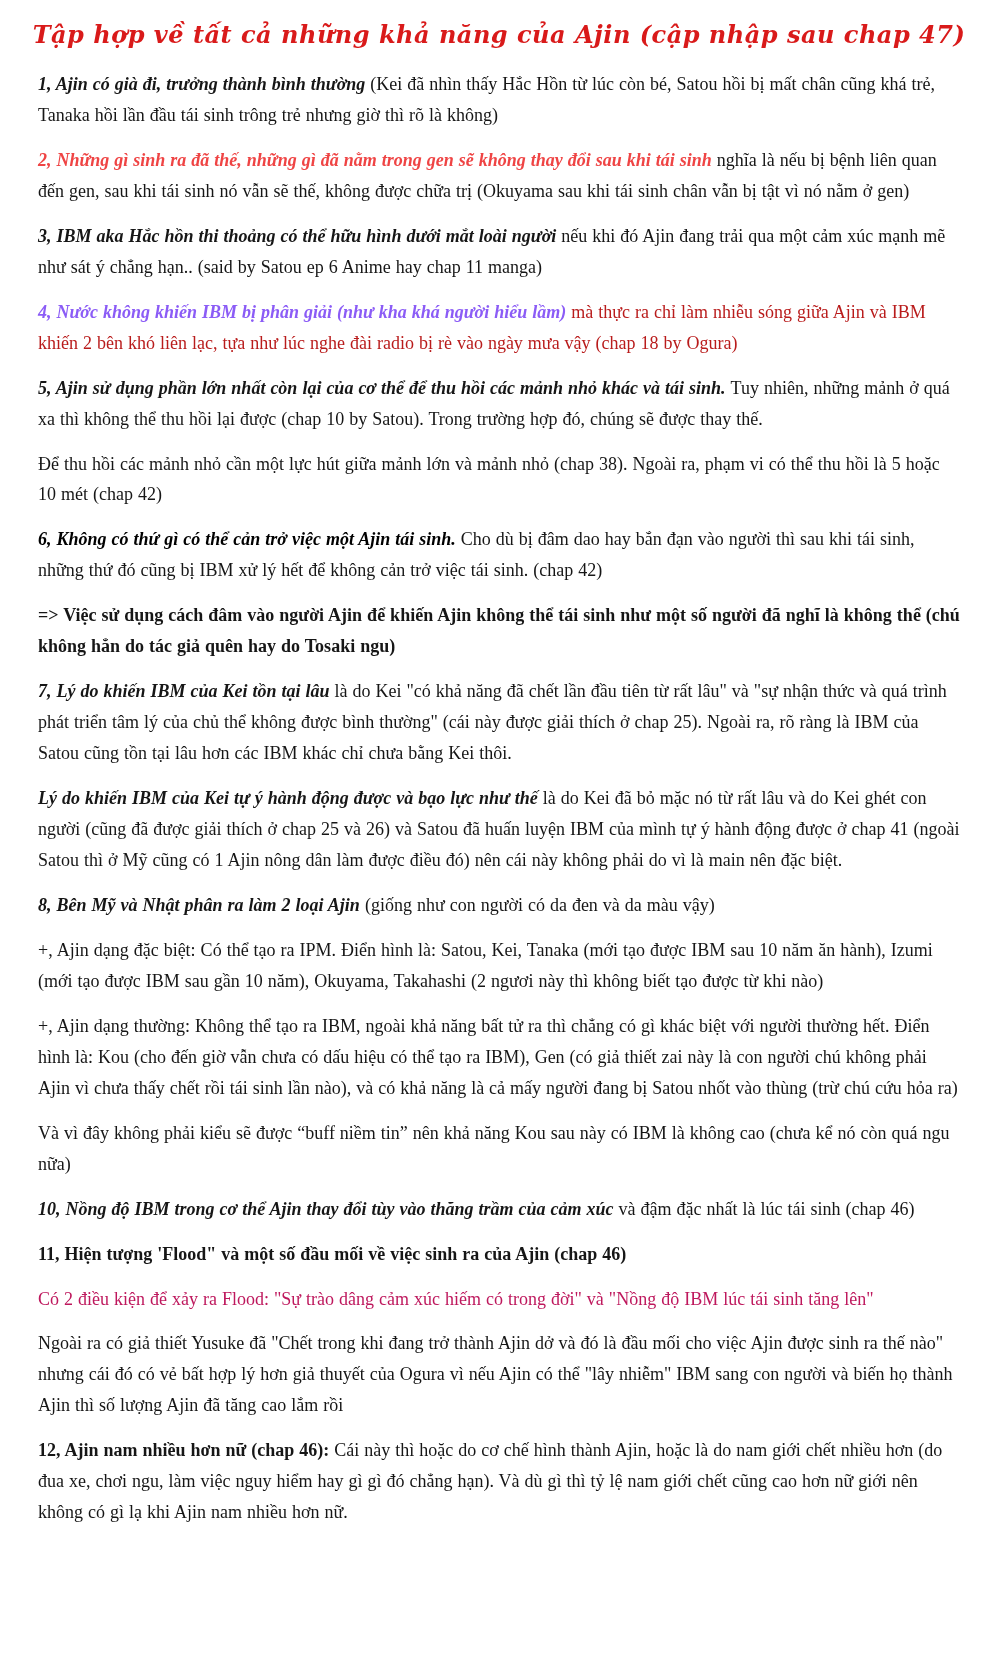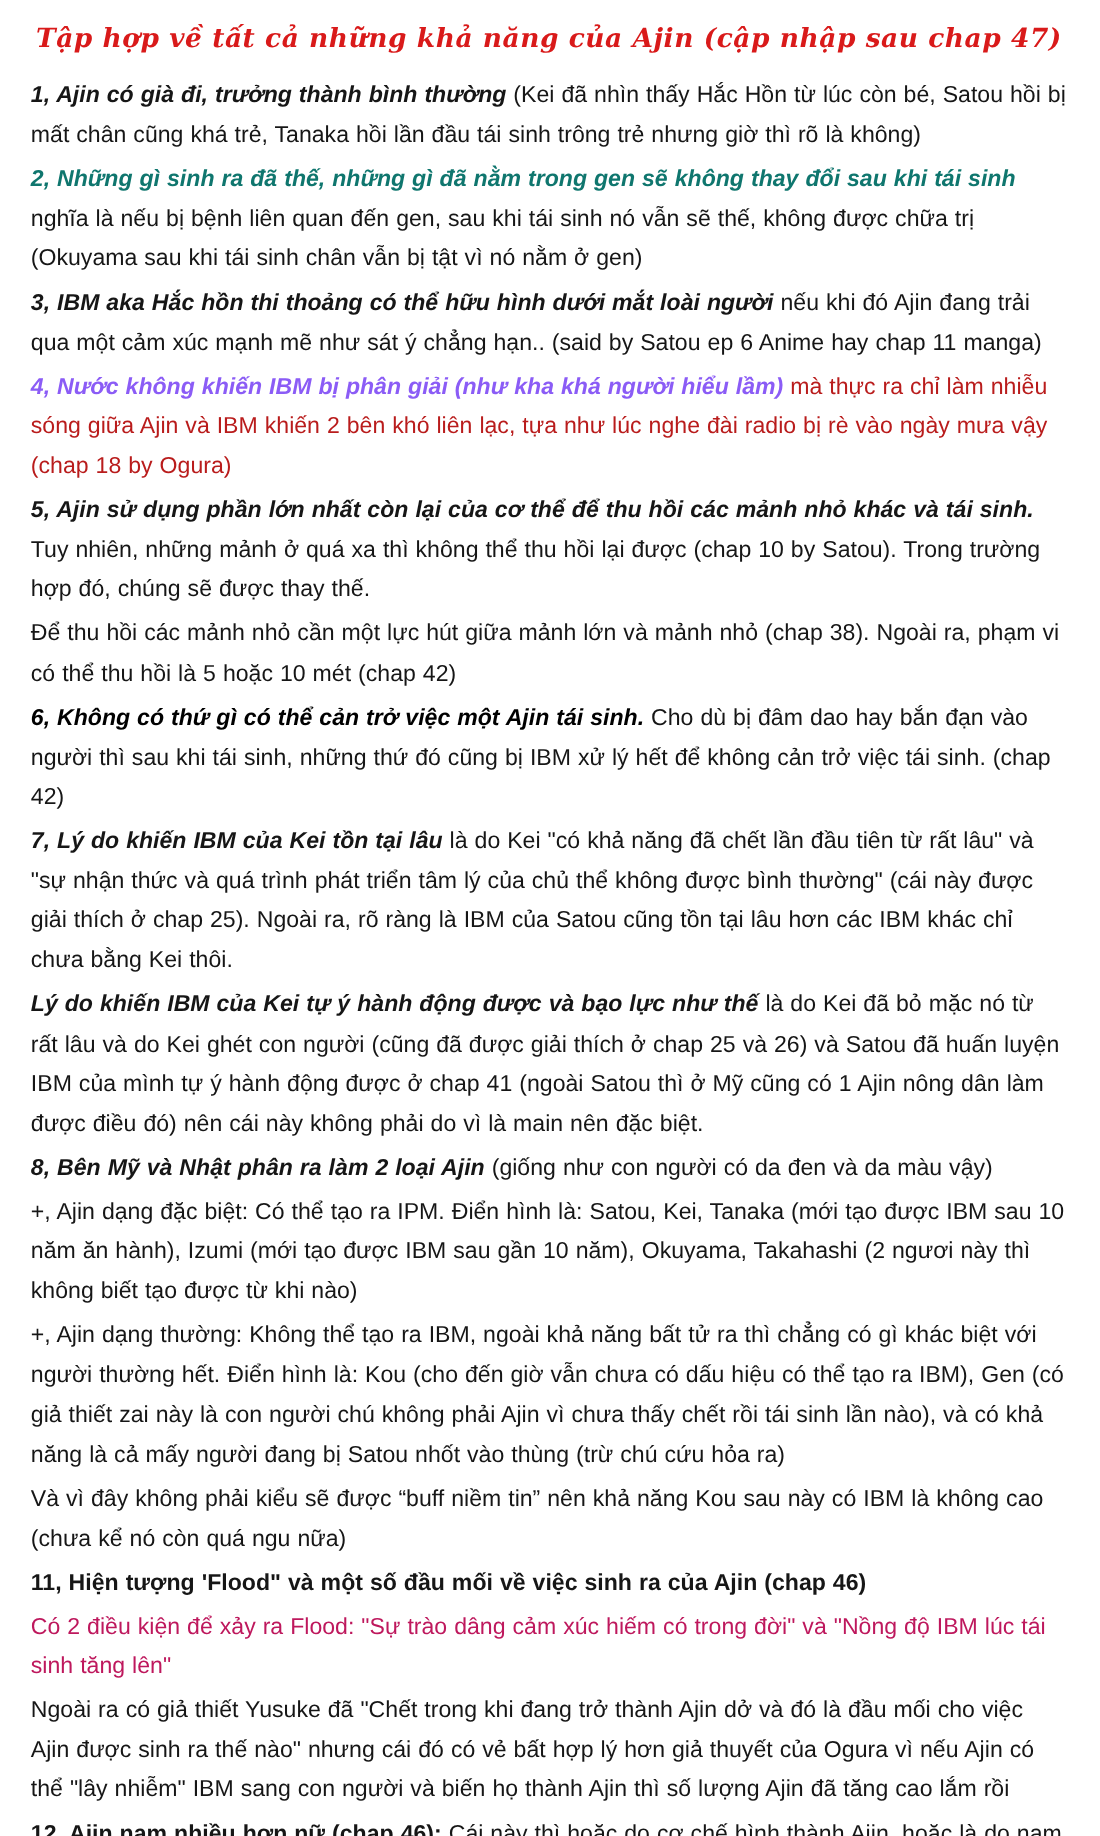--- a/index.html
+++ b/index.html
@@ -20,46 +20,49 @@
   .title {
     text-align: center;
     font-family: "DejaVu Serif", serif;
     font-style: italic;
     font-weight: bold;
     font-size: 24px;
     margin: 8px 0 20px 0;
     letter-spacing: 0.5px;
   }
   .para {
-    margin: 4px;
-    font-size: 21px;
+    margin: 14px;
+    font-size: 18px;
     line-height: 1.72;
     word-spacing: 0.5px;
+    font-family: Liberation Serif, serif;
   }
   .seg.plain  { font-weight: normal; font-style: normal; }
   .seg.lead   { font-weight: bold;   font-style: italic; }
   .seg.bold   { font-weight: bold;   font-style: normal; }
 </style>
 </head>
 <body>
 
 <div class="doc">
   <h1 class="title" style="color: rgb(217, 26, 26);">Tập hợp về tất cả những khả năng của Ajin (cập nhập sau chap 47)</h1>
   <div id="doc-body">
       <p class="para"><span class="seg lead" style="color: rgb(22, 22, 22);">1, Ajin có già đi, trưởng thành bình thường </span><span class="seg plain" style="color: rgb(22, 22, 22);">(Kei đã nhìn thấy Hắc Hồn từ lúc còn bé, Satou hồi bị mất chân cũng khá trẻ, Tanaka hồi lần đầu tái sinh trông trẻ nhưng giờ thì rõ là không)</span></p>
-      <p class="para"><span class="seg lead" style="color: #0f766e;">2, Những gì sinh ra đã thế, những gì đã nằm trong gen sẽ không thay đổi sau khi tái sinh </span><span class="seg plain" style="color: rgb(22, 22, 22);">nghĩa là nếu bị bệnh liên quan đến gen, sau khi tái sinh nó vẫn sẽ thế, không được chữa trị (Okuyama sau khi tái sinh chân vẫn bị tật vì nó nằm ở gen)</span></p>
+      <p class="para"><span class="seg lead" style="color: #ef4444;">2, Những gì sinh ra đã thế, những gì đã nằm trong gen sẽ không thay đổi sau khi tái sinh </span><span class="seg plain" style="color: rgb(22, 22, 22);">nghĩa là nếu bị bệnh liên quan đến gen, sau khi tái sinh nó vẫn sẽ thế, không được chữa trị (Okuyama sau khi tái sinh chân vẫn bị tật vì nó nằm ở gen)</span></p>
       <p class="para"><span class="seg lead" style="color: rgb(22, 22, 22);">3, IBM aka Hắc hồn thi thoảng có thể hữu hình dưới mắt loài người </span><span class="seg plain" style="color: rgb(22, 22, 22);">nếu khi đó Ajin đang trải qua một cảm xúc mạnh mẽ như sát ý chẳng hạn.. (said by Satou ep 6 Anime hay chap 11 manga)</span></p>
       <p class="para"><span class="seg lead" style="color: #8b5cf6;">4, Nước không khiến IBM bị phân giải (như kha khá người hiểu lầm) </span><span class="seg plain" style="color: #b91c1c;">mà thực ra chỉ làm nhiễu sóng giữa Ajin và IBM khiến 2 bên khó liên lạc, tựa như lúc nghe đài radio bị rè vào ngày mưa vậy (chap 18 by Ogura)</span></p>
       <p class="para"><span class="seg lead" style="color: rgb(22, 22, 22);">5, Ajin sử dụng phần lớn nhất còn lại của cơ thể để thu hồi các mảnh nhỏ khác và tái sinh. </span><span class="seg plain" style="color: rgb(22, 22, 22);">Tuy nhiên, những mảnh ở quá xa thì không thể thu hồi lại được (chap 10 by Satou). Trong trường hợp đó, chúng sẽ được thay thế.</span></p>
       <p class="para"><span class="seg plain" style="color: rgb(22, 22, 22);">Để thu hồi các mảnh nhỏ cần một lực hút giữa mảnh lớn và mảnh nhỏ (chap 38). Ngoài ra, phạm vi có thể thu hồi là 5 hoặc 10 mét (chap 42)</span></p>
       <p class="para"><span class="seg lead" style="color: #000000;">6, Không có thứ gì có thể cản trở việc một Ajin tái sinh. </span><span class="seg plain" style="color: rgb(22, 22, 22);">Cho dù bị đâm dao hay bắn đạn vào người thì sau khi tái sinh, những thứ đó cũng bị IBM xử lý hết để không cản trở việc tái sinh. (chap 42)</span></p>
+      <p class="para"><span class="seg bold" style="color: rgb(22, 22, 22);">=&gt; Việc sử dụng cách đâm vào người Ajin để khiến Ajin không thể tái sinh như một số người đã nghĩ là không thể (chú không hẳn do tác giả quên hay do Tosaki ngu)</span></p>
       <p class="para"><span class="seg lead" style="color: rgb(22, 22, 22);">7,  Lý do khiến IBM của Kei tồn tại lâu </span><span class="seg plain" style="color: rgb(22, 22, 22);">là do Kei "có khả năng đã chết lần đầu tiên từ rất lâu" và "sự nhận thức và quá trình phát triển tâm lý của chủ thể không được bình thường" (cái này được giải thích ở chap 25). Ngoài ra, rõ ràng là IBM của Satou cũng tồn tại lâu hơn các IBM khác chỉ chưa bằng Kei thôi.</span></p>
       <p class="para"><span class="seg lead" style="color: rgb(22, 22, 22);">Lý do khiến IBM của Kei tự ý hành động được và bạo lực như thế </span><span class="seg plain" style="color: rgb(22, 22, 22);">là do Kei đã bỏ mặc nó từ rất lâu và do Kei ghét con người (cũng đã được giải thích ở chap 25 và 26) và Satou đã huấn luyện IBM của mình tự ý hành động được ở chap 41 (ngoài Satou thì ở Mỹ cũng có 1 Ajin nông dân làm được điều đó) nên cái này không phải do vì là main nên đặc biệt.</span></p>
       <p class="para"><span class="seg lead" style="color: rgb(22, 22, 22);">8, Bên Mỹ và Nhật phân ra làm 2 loại Ajin </span><span class="seg plain" style="color: rgb(22, 22, 22);">(giống như con người có da đen và da màu vậy)</span></p>
       <p class="para"><span class="seg plain" style="color: rgb(22, 22, 22);">+, Ajin dạng đặc biệt: Có thể tạo ra IPM. Điển hình là: Satou, Kei, Tanaka (mới tạo được IBM sau 10 năm ăn hành), Izumi (mới tạo được IBM sau gần 10 năm), Okuyama, Takahashi (2 ngươi này thì không biết tạo được từ khi nào)</span></p>
       <p class="para"><span class="seg plain" style="color: rgb(22, 22, 22);">+, Ajin dạng thường: Không thể tạo ra IBM, ngoài khả năng bất tử ra thì chẳng có gì khác biệt với người thường hết. Điển hình là: Kou (cho đến giờ vẫn chưa có dấu hiệu có thể tạo ra IBM), Gen (có giả thiết zai này là con người chú không phải Ajin vì chưa thấy chết rồi tái sinh lần nào), và có khả năng là cả mấy người đang bị Satou nhốt vào thùng (trừ chú cứu hỏa ra)</span></p>
       <p class="para"><span class="seg plain" style="color: rgb(22, 22, 22);">Và vì đây không phải kiểu sẽ được “buff niềm tin” nên khả năng Kou sau này có IBM là không cao (chưa kể nó còn quá ngu nữa)</span></p>
+      <p class="para"><span class="seg lead" style="color: rgb(22, 22, 22);">10, Nồng độ IBM trong cơ thể Ajin thay đổi tùy vào thăng trầm của cảm xúc </span><span class="seg plain" style="color: rgb(22, 22, 22);">và đậm đặc nhất là lúc tái sinh (chap 46)</span></p>
       <p class="para"><span class="seg bold" style="color: rgb(22, 22, 22);">11, Hiện tượng 'Flood" và một số đầu mối về việc sinh ra của Ajin (chap 46)</span></p>
       <p class="para"><span class="seg plain" style="color: #be185d;">Có 2 điều kiện để xảy ra Flood: "Sự trào dâng cảm xúc hiếm có trong đời" và "Nồng độ IBM lúc tái sinh tăng lên"</span></p>
       <p class="para"><span class="seg plain" style="color: rgb(22, 22, 22);">Ngoài ra có giả thiết Yusuke đã "Chết trong khi đang trở thành Ajin dở và đó là đầu mối cho việc Ajin được sinh ra thế nào" nhưng cái đó có vẻ bất hợp lý hơn giả thuyết của Ogura vì nếu Ajin có thể "lây nhiễm" IBM sang con người và biến họ thành Ajin thì số lượng Ajin đã tăng cao lắm rồi</span></p>
       <p class="para"><span class="seg bold" style="color: rgb(22, 22, 22);">12, Ajin nam nhiều hơn nữ (chap 46): </span><span class="seg plain" style="color: rgb(22, 22, 22);">Cái này thì hoặc do cơ chế hình thành Ajin, hoặc là do nam giới chết nhiều hơn (do đua xe, chơi ngu, làm việc nguy hiểm hay gì gì đó chẳng hạn). Và dù gì thì tỷ lệ nam giới chết cũng cao hơn nữ giới nên không có gì lạ khi Ajin nam nhiều hơn nữ.</span></p>
     </div>
 </div>
 
 </body></html>

